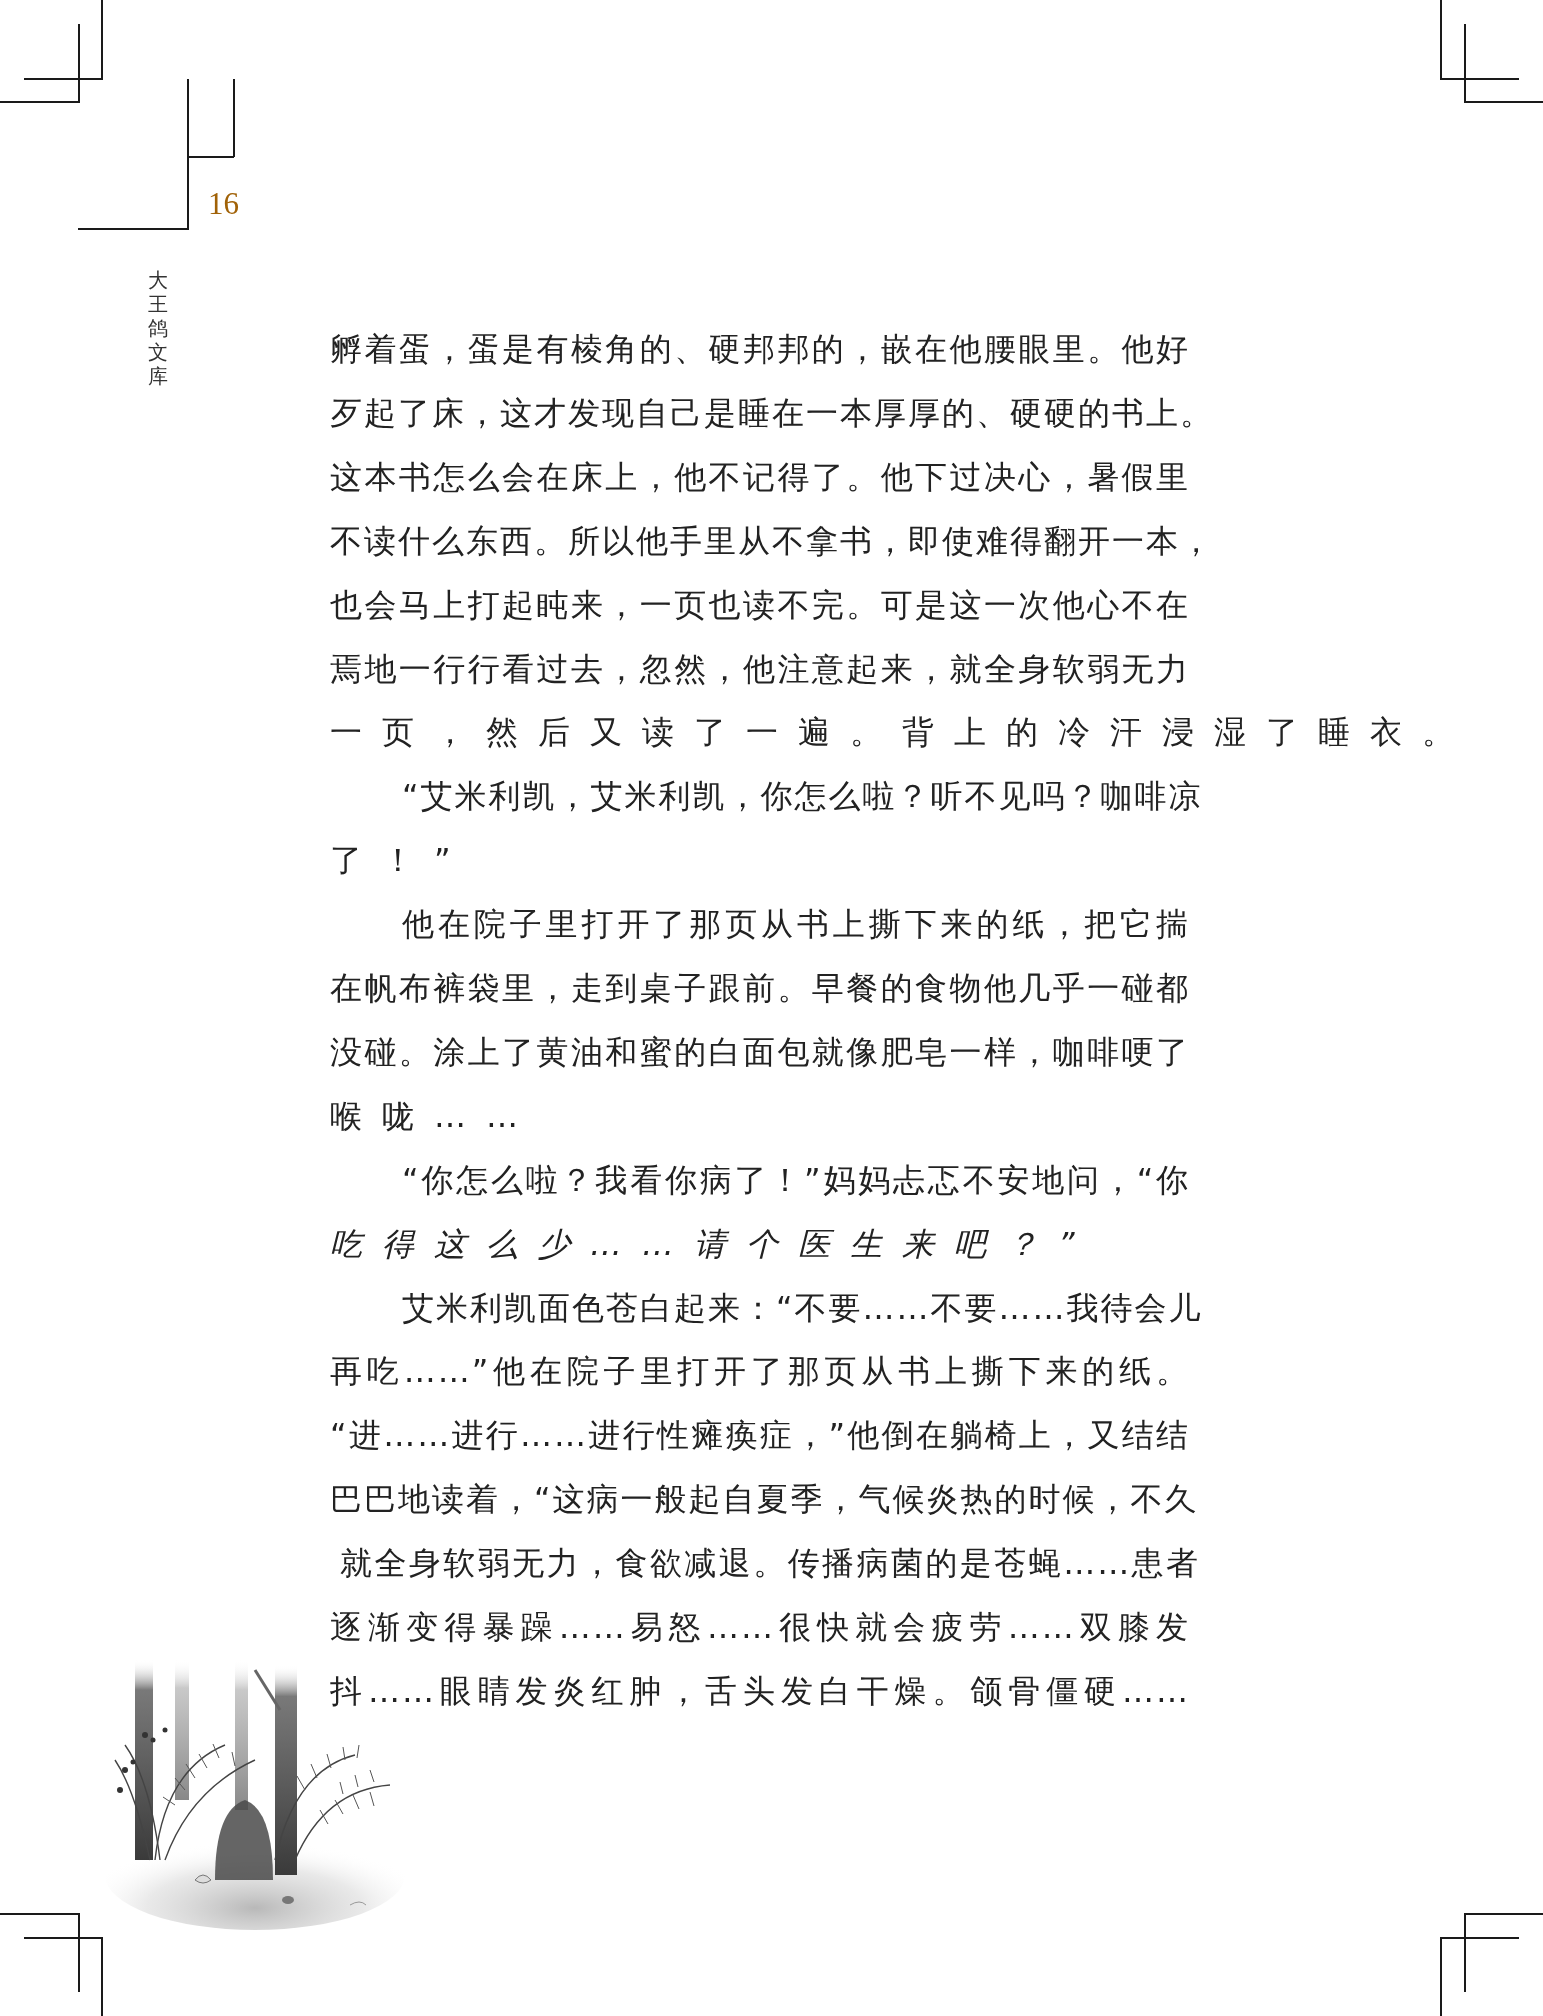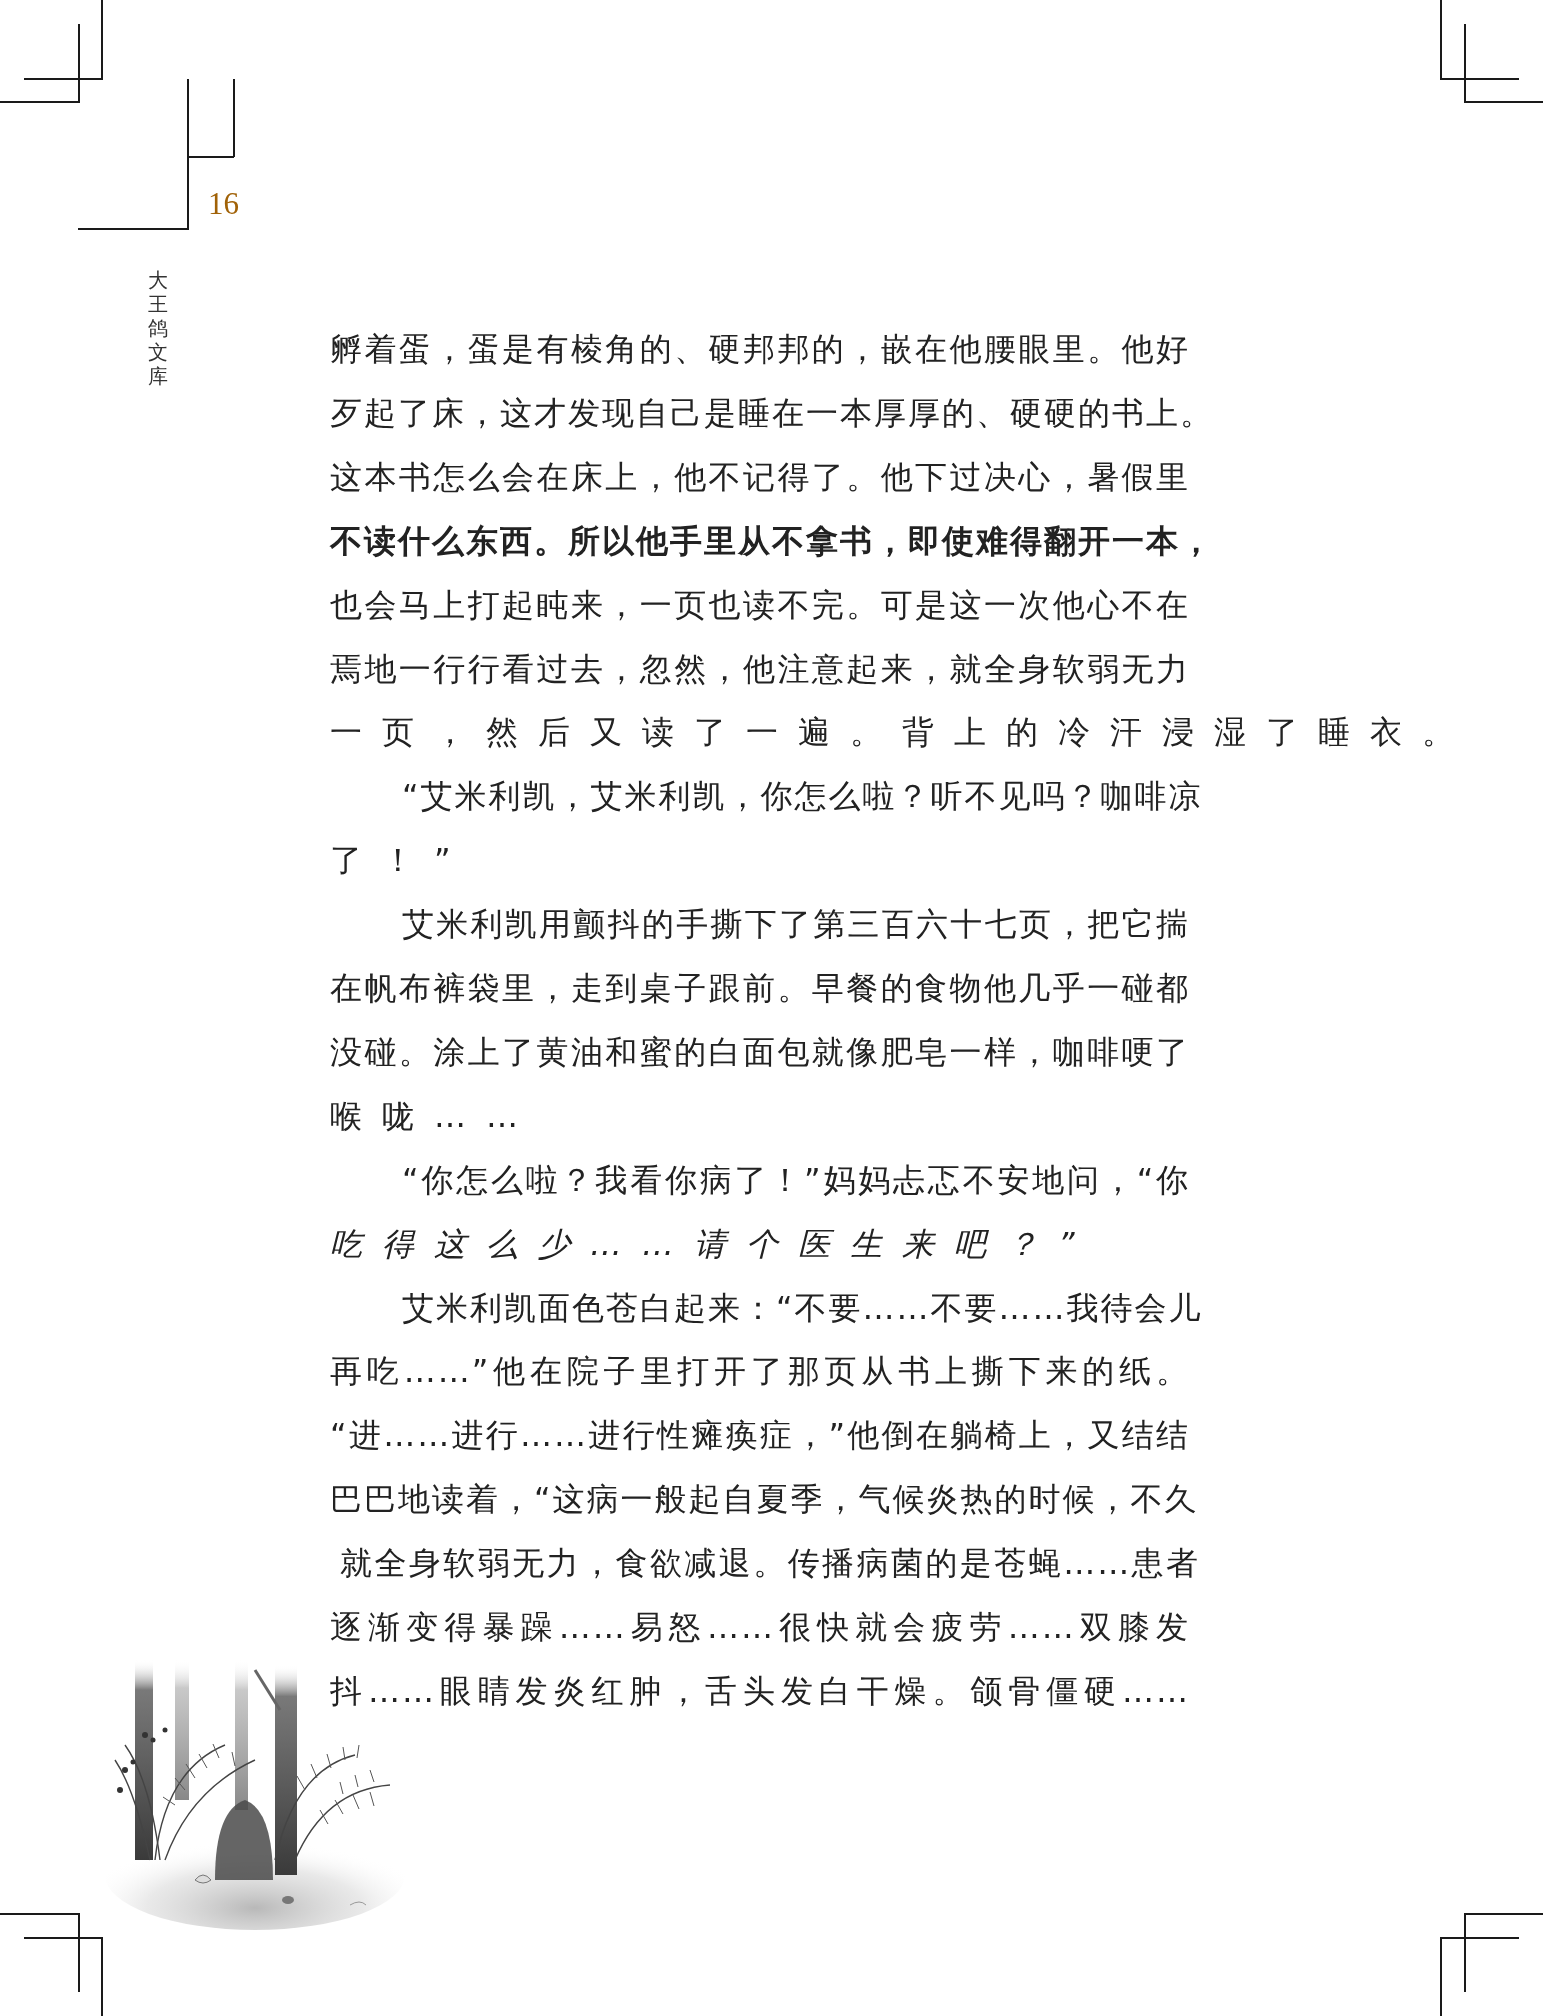--- a/index.html
+++ b/index.html
@@ -71,27 +71,27 @@
   <span>王</span>
   <span>鸽</span>
   <span>文</span>
   <span>库</span>
 </div>
 
 <div class="body-text" id="body-text">
     <div class="line" style="top: 329px;">孵着蛋，蛋是有棱角的、硬邦邦的，嵌在他腰眼里。他好</div>
     <div class="line" style="top: 392.9px;">歹起了床，这才发现自己是睡在一本厚厚的、硬硬的书上。</div>
     <div class="line" style="top: 456.8px;">这本书怎么会在床上，他不记得了。他下过决心，暑假里</div>
-    <div class="line" style="top: 520.7px; font-weight: bold;">不读什么东西。所以他手里从不拿书，即使难得翻开一本，</div>
+    <div class="line" style="top: 520.7px;">不读什么东西。所以他手里从不拿书，即使难得翻开一本，</div>
     <div class="line" style="top: 584.6px;">也会马上打起盹来，一页也读不完。可是这一次他心不在</div>
     <div class="line" style="top: 648.5px;">焉地一行行看过去，忽然，他注意起来，就全身软弱无力</div>
     <div class="line last" style="top: 712.4px;">一页，然后又读了一遍。背上的冷汗浸湿了睡衣。</div>
     <div class="line indent" style="top: 776.3px;">“艾米利凯，艾米利凯，你怎么啦？听不见吗？咖啡凉</div>
     <div class="line last" style="top: 840.2px;">了！”</div>
-    <div class="line indent" style="top: 904.1px;">艾米利凯用颤抖的手撕下了第三百六十七页，把它揣</div>
+    <div class="line indent" style="top: 904.1px;">他在院子里打开了那页从书上撕下来的纸，把它揣</div>
     <div class="line" style="top: 968px;">在帆布裤袋里，走到桌子跟前。早餐的食物他几乎一碰都</div>
     <div class="line" style="top: 1031.9px;">没碰。涂上了黄油和蜜的白面包就像肥皂一样，咖啡哽了</div>
     <div class="line last" style="top: 1095.8px;">喉咙……</div>
     <div class="line indent" style="top: 1159.7px;">“你怎么啦？我看你病了！”妈妈忐忑不安地问，“你</div>
     <div class="line last" style="top: 1223.6px; font-style: italic;">吃得这么少……请个医生来吧？”</div>
     <div class="line indent" style="top: 1287.5px;">艾米利凯面色苍白起来：“不要……不要……我待会儿</div>
     <div class="line" style="top: 1351.4px;">再吃……”他在院子里打开了那页从书上撕下来的纸。</div>
     <div class="line" style="top: 1415.3px;">“进……进行……进行性瘫痪症，”他倒在躺椅上，又结结</div>
     <div class="line" style="top: 1479.2px;">巴巴地读着，“这病一般起自夏季，气候炎热的时候，不久</div>
     <div class="line" style="top: 1543.1px; margin-left: 10px;">就全身软弱无力，食欲减退。传播病菌的是苍蝇……患者</div>

